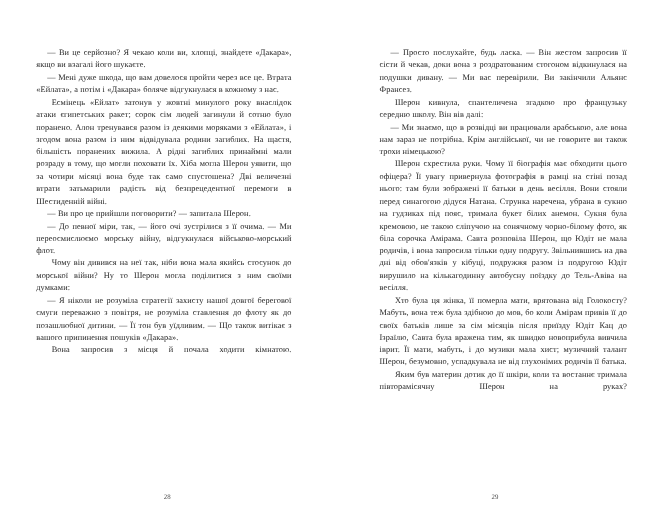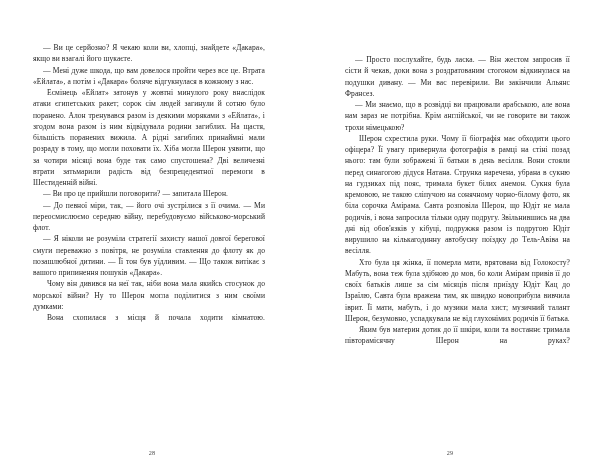--- a/index.html
+++ b/index.html
@@ -23,21 +23,21 @@
     flex-direction: row;
   }
   .page {
     position: relative;
     width: 300px;
     height: 470px;
     background: #ffffff;
     box-sizing: border-box;
   }
   .page-left  { padding: 42px 35px 0 33px; }
-  .page-right { padding: 54px 30px 0 45px; }
+  .page-right { padding: 42px 30px 0 45px; }
 
   .textblock {
     width: 100%;
   }
   .para {
     margin: 0;
     text-align: justify;
     text-justify: inter-word;
     font-size: 7.55px;
     line-height: 11.25px;
@@ -70,31 +70,32 @@
 <body>
 
 <div id="spread">
 
   <div class="page page-left">
     <div class="textblock">
       <p class="para dialogue">— Ви це серйозно? Я чекаю коли ви, хлопці, знайдете «Дакара», якщо ви взагалі його шукаєте.</p>
       <p class="para dialogue">— Мені дуже шкода, що вам довелося пройти через все це. Втрата «Ейлата», а потім і «Дакара» боляче відгукнулася в кожному з нас.</p>
       <p class="para firstline-wide">Есмінець «Ейлат» затонув у жовтні минулого року внаслідок атаки єгипетських ракет; сорок сім людей загинули й сотню було поранено. Алон тренувався разом із деякими моряками з «Ейлата», і згодом вона разом із ним відвідувала родини загиблих. На щастя, більшість поранених вижила. А рідні загиблих принаймні мали розраду в тому, що могли поховати їх. Хіба могла Шерон уявити, що за чотири місяці вона буде так само спустошена? Дві величезні втрати затьмарили радість від безпрецедентної перемоги в Шестиденній війні.</p>
       <p class="para dialogue">— Ви про це прийшли поговорити? — запитала Шерон.</p>
-      <p class="para dialogue">— До певної міри, так, — його очі зустрілися з її очима. — Ми переосмислюємо середню війну, перебудовуємо військово-морський флот.</p>
+      <p class="para dialogue">— До певної міри, так, — його очі зустрілися з її очима. — Ми переосмислюємо морську війну, відгукнулася військово-морський флот.</p>
+      <p class="para firstline-wide">Чому він дивився на неї так, ніби вона мала якийсь стосунок до морської війни? Ну то Шерон могла поділитися з ним своїми думками:</p>
       <p class="para dialogue">— Я ніколи не розуміла стратегії захисту нашої довгої берегової смуги переважно з повітря, не розуміла ставлення до флоту як до позашлюбної дитини. — Її тон був уїдливим. — Що також витікає з вашого припинення пошуків «Дакара».</p>
-      <p class="para firstline-wide">Чому він дивився на неї так, ніби вона мала якийсь стосунок до морської війни? Ну то Шерон могла поділитися з ним своїми думками:</p>
-      <p class="para firstline-wide">Вона схопилася з місця й почала ходити кімнатою.</p>
+      <p class="para firstline-wide">Вона запросив з місця й почала ходити кімнатою.</p>
     </div>
     <div class="folio folio-left">28</div>
   </div>
 
   <div class="page page-right">
     <div class="textblock">
       <p class="para dialogue">— Просто послухайте, будь ласка. — Він жестом запросив її сісти й чекав, доки вона з роздратованим стогоном відкинулася на подушки дивану. — Ми вас перевірили. Ви закінчили Альянс Франсез.</p>
+      <p class="para firstline-wide">Шерон кивнула, спантеличена згадкою про французьку середню школу. Він вів далі:</p>
       <p class="para dialogue">— Ми знаємо, що в розвідці ви працювали арабською, але вона нам зараз не потрібна. Крім англійської, чи не говорите ви також трохи німецькою?</p>
       <p class="para firstline-wide">Шерон схрестила руки. Чому її біографія має обходити цього офіцера? Її увагу привернула фотографія в рамці на стіні позад нього: там були зображені її батьки в день весілля. Вони стояли перед синагогою дідуся Натана. Струнка наречена, убрана в сукню на гудзиках під пояс, тримала букет білих анемон. Сукня була кремовою, не такою сліпучою на сонячному чорно-білому фото, як біла сорочка Амірама. Савта розповіла Шерон, що Юдіт не мала родичів, і вона запросила тільки одну подругу. Звільнившись на два дні від обов'язків у кібуці, подружжя разом із подругою Юдіт вирушило на кількагодинну автобусну поїздку до Тель-Авіва на весілля.</p>
       <p class="para firstline-wide">Хто була ця жінка, її померла мати, врятована від Голокосту? Мабуть, вона теж була здібною до мов, бо коли Амірам привів її до своїх батьків лише за сім місяців після приїзду Юдіт Кац до Ізраїлю, Савта була вражена тим, як швидко новоприбула вивчила іврит. Її мати, мабуть, і до музики мала хист; музичний талант Шерон, безумовно, успадкувала не від глухонімих родичів її батька.</p>
       <p class="para firstline-wide">Яким був материн дотик до її шкіри, коли та востаннє тримала півторамісячну Шерон на руках?</p>
     </div>
     <div class="folio folio-right">29</div>
   </div>
 
 </div>
 

